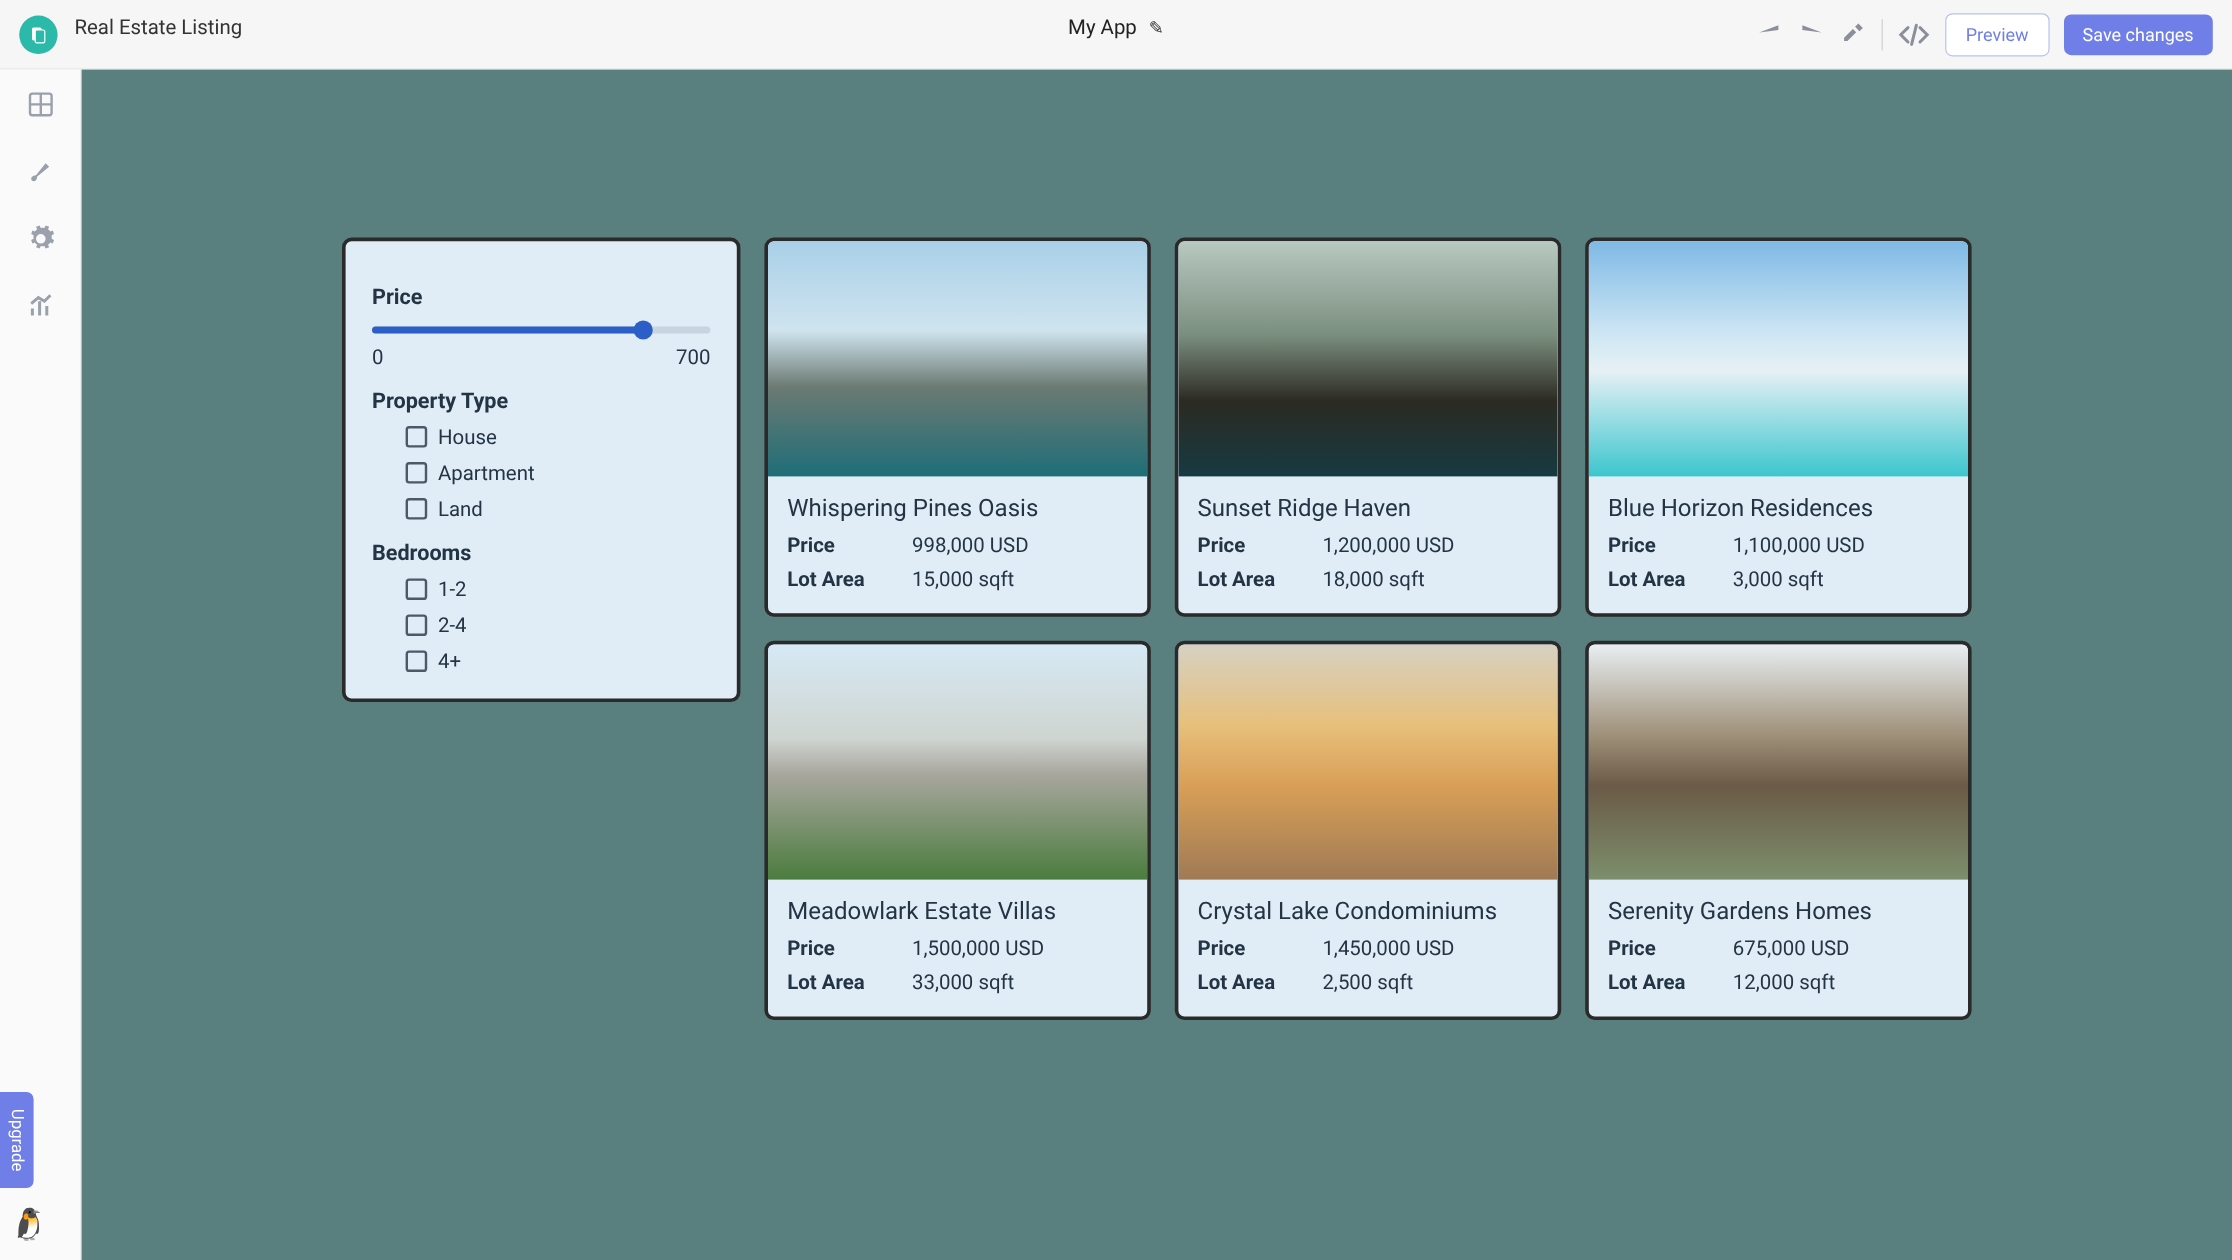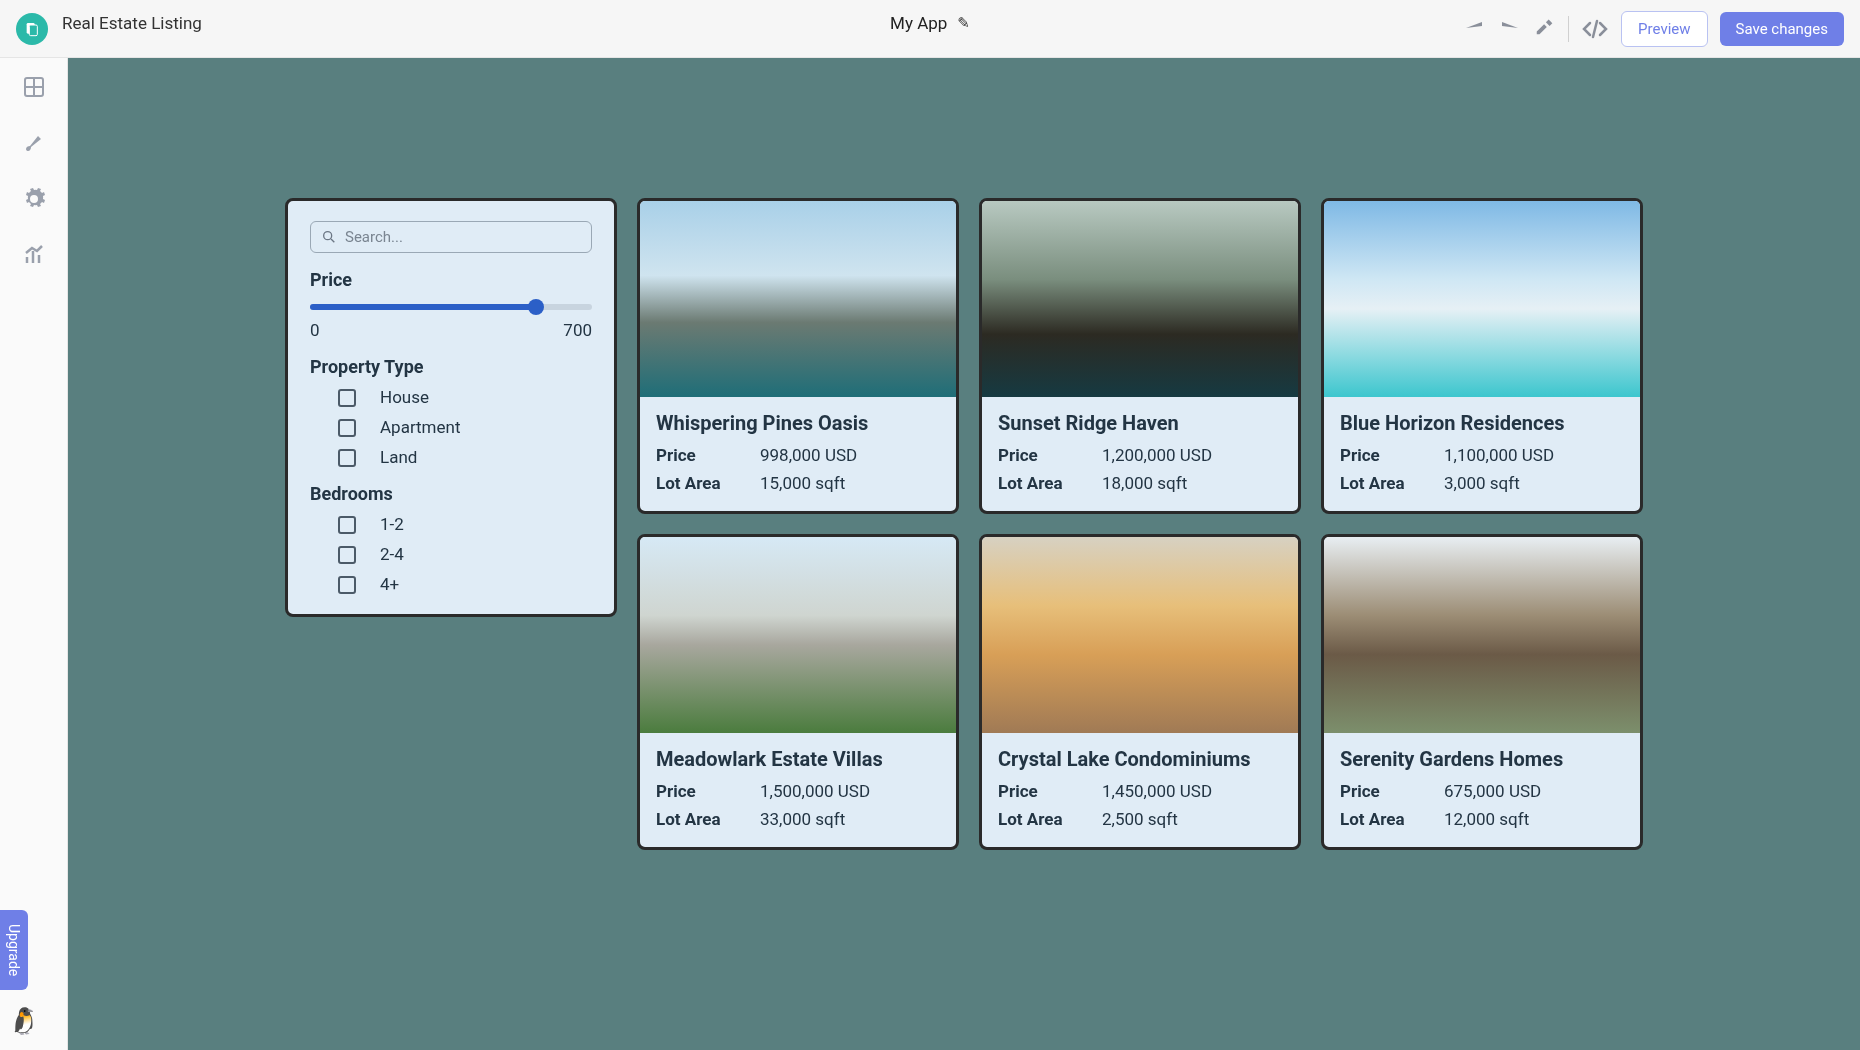--- a/index.html
+++ b/index.html
@@ -34,30 +34,30 @@
 .filter-panel { width:332px; background:#e0ecf6; border:3px solid #2a2a2a; border-radius:8px; padding:20px 22px; }
 .search-wrap { display:flex; align-items:center; border:1px solid #9aa8b5; border-radius:6px; padding:6px 10px; background:#e0ecf6; }
 .search-wrap svg { width:16px; height:16px; stroke:#6b7684; fill:none; stroke-width:2; }
 .search-input { flex:1; border:none; background:transparent; outline:none; margin-left:8px; font-size:15px; color:#333; }
 .search-input::placeholder { color:#7a8591; }
 .flabel { font-weight:700; color:#233544; font-size:18px; margin-top:16px; }
 .slider-track { position:relative; height:6px; background:#c8d4df; border-radius:3px; margin-top:14px; }
 .slider-fill { position:absolute; left:0; top:0; bottom:0; width:80%; background:#2b5fc7; border-radius:3px; }
 .slider-knob { position:absolute; left:80%; top:50%; transform:translate(-50%,-50%); width:16px; height:16px; border-radius:50%; background:#2b5fc7; }
 .slider-minmax { display:flex; justify-content:space-between; margin-top:10px; color:#233544; font-size:17px; }
-.chk-row { display:flex; align-items:flex-end; gap:24px; margin-top:10px;padding-left:28px; }
+.chk-row { display:flex; align-items:flex-start; gap:9px; margin-top:10px;padding-left:28px; }
 .chk-box { width:18px; height:18px; border:2px solid #4b5a68; border-radius:3px; cursor:pointer; }
 .chk-label { font-size:17px; color:#233544; }
 
 
 .grid { display:grid; grid-template-columns:repeat(3,322px); gap:20px; }
 .card { background:#e0ecf6; border:3px solid #2a2a2a; border-radius:8px; overflow:hidden; cursor:pointer; }
 .card-img { height:196px; background:#6b8fa5; }
 .card-body { padding:14px 16px 18px; }
-.card-title { font-size:20px; font-weight:700; color:#233544; margin-bottom:10px; }
+.card-title { font-size:20px; font-weight:400; color:#233544; margin-bottom:10px; }
 .card-row { display:flex; margin-top:8px; }
 .card-key { width:104px; font-weight:700; color:#233544; font-size:17px; }
 .card-val { color:#233544; font-size:17px; }
 
 
 .img1{background:linear-gradient(180deg,#a9d0e8 0%,#cfe4ef 38%,#6b7a72 62%,#1f6e78 100%)}
 .img2{background:linear-gradient(180deg,#b8c9c1 0%,#7a8e7e 40%,#2c2a22 68%,#163a42 100%)}
 .img3{background:linear-gradient(180deg,#7fb9e5 0%,#cfe7f4 40%,#e6f0f5 55%,#3cc6ce 100%)}
 .img4{background:linear-gradient(180deg,#d6e9f5 0%,#cfd5d0 40%,#a8a79e 55%,#4b7c3e 100%)}
 .img5{background:linear-gradient(180deg,#d7d1c2 0%,#e7bf7a 35%,#d89f57 60%,#a07a55 100%)}
@@ -132,27 +132,20 @@
       </svg>
   </div>
   <div class="upgrade">Upgrade</div>
   <div class="tux">🐧</div>
 </div>
 
 <div class="canvas">
   <div class="workspace">
 
     <div class="filter-panel">
-      <div class="search-wrap">
-        <svg viewBox="0 0 24 24">
-            <circle cx="10" cy="10" r="6"></circle>
-            <line x1="15" y1="15" x2="20" y2="20"></line>
-          </svg>
-        <input class="search-input" placeholder="Search..." style="">
-      </div>
       <div class="flabel">Price</div>
       <div class="slider-track">
         <div class="slider-fill"></div>
         <div class="slider-knob"></div>
       </div>
       <div class="slider-minmax">
         <span>0</span>
         <span>700</span>
       </div>
       <div class="flabel">Property Type</div>

